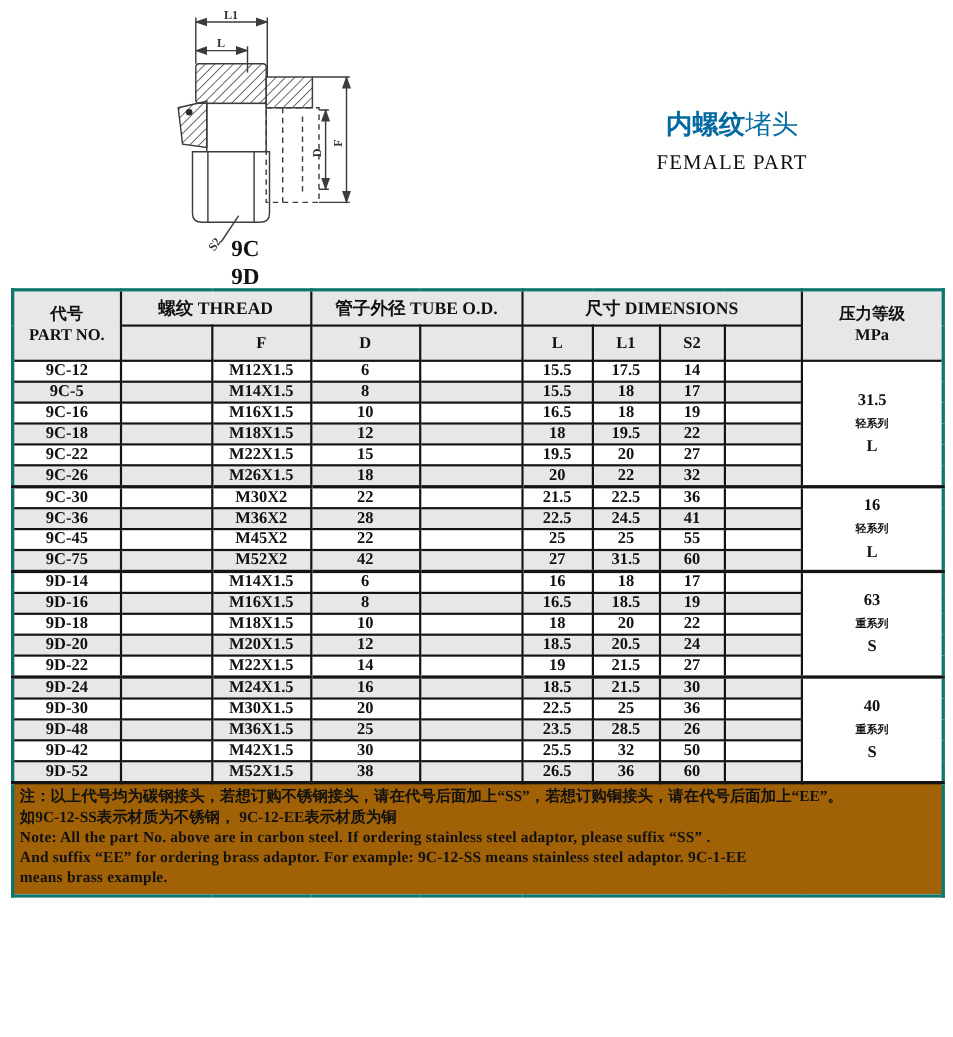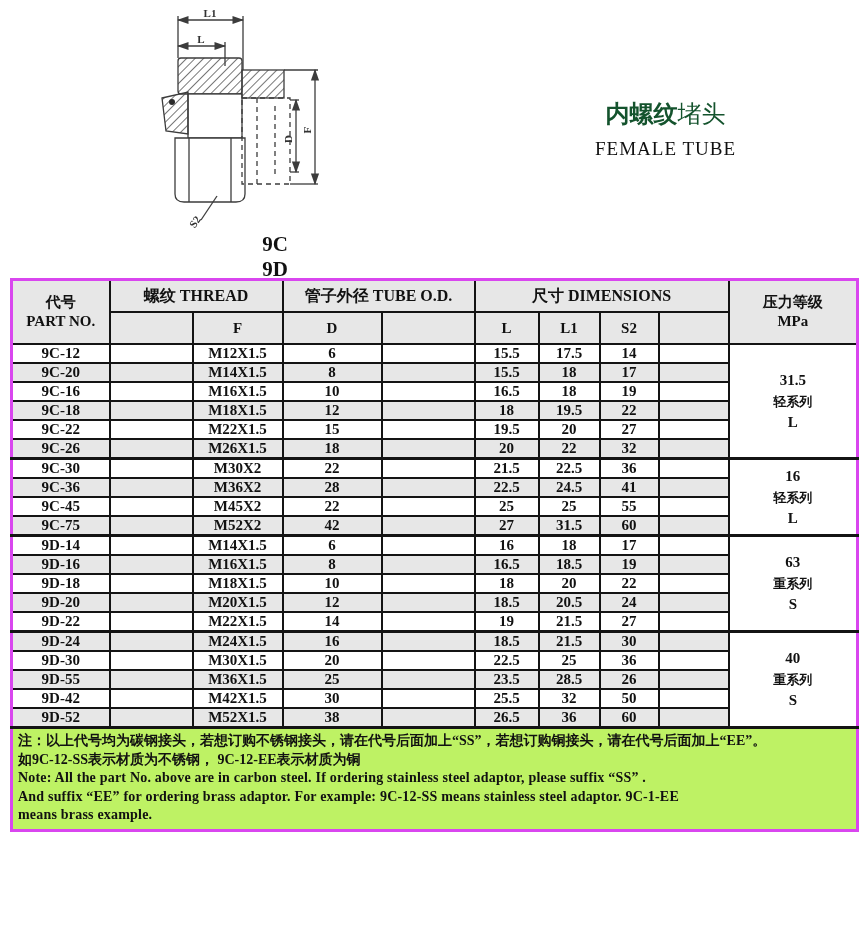--- a/index.html
+++ b/index.html
@@ -3,53 +3,53 @@
 <meta charset="utf-8">
 <style>
   html,body{margin:0;padding:0;}
   body{
     width:866px;height:943px;position:relative;background:#ffffff;
     font-family:"Liberation Serif",serif;color:#141414;overflow:hidden;
   }
   
   .drawing{position:absolute;left:145px;top:6px;width:178px;height:226px;}
   .drawing svg{width:100%;height:100%;}
-  .captions{position:absolute;left:158px;top:232px;width:130px;text-align:right;}
+  .captions{position:absolute;left:158px;top:214px;width:130px;text-align:center;}
   .caption{font-family:"Liberation Serif",serif;font-weight:bold;font-size:21px;line-height:25px;color:#111;}
   
   .titleblock{position:absolute;left:558px;top:99px;width:215px;text-align:center;}
-  .title-zh{font-size:24px;line-height:30px;font-family:"Liberation Sans",sans-serif;color:#14532d;}
+  .title-zh{font-size:24px;line-height:30px;font-family:"Liberation Sans",sans-serif;color:#0369a1;}
   .title-zh .b{font-weight:bold;}
   .title-en{font-size:19px;line-height:24px;margin-top:8px;font-family:"Liberation Serif",serif;color:#111;letter-spacing:1px;}
   .title-en .b{font-weight:normal;}
   
   table.spec{
-    position:absolute;left:10px;top:278px;width:846px;
+    position:absolute;left:10px;top:262px;width:846px;
     border-collapse:collapse;table-layout:fixed;
-    border:3px solid #d946ef;
+    border:3px solid #0f766e;
     font-family:"Liberation Serif",serif;
   }
   table.spec th,table.spec td{
     border:2px solid #141414;padding:0;margin:0;
     text-align:center;vertical-align:middle;
     font-weight:bold;font-size:15px;color:#111;
     overflow:hidden;white-space:nowrap;
   }
   table.spec thead th{background:#e7e7e7;height:30px;font-size:16px;}
   table.spec thead tr.sub th{height:30px;font-size:15px;}
   .hdr2line div{line-height:19px;font-size:15px;}
   table.spec tbody tr{height:14px;}
   table.spec tbody tr.shade td{background:#e7e7e7;}
   table.spec tbody tr.gstart td{border-top-width:3px;}
   table.spec td.pressure{background:#ffffff !important;font-size:15px;}
   table.spec td.pressure div{line-height:21px;}
-  table.spec td.pressure .zh{font-family:"Liberation Sans",sans-serif;font-size:13px;}
+  table.spec td.pressure .zh{font-family:"Liberation Sans",sans-serif;font-size:10px;}
   
   table.spec td.note{
-    border-top-width:3px;background:#bef264;
+    border-top-width:3px;background:#a16207;
     text-align:left;vertical-align:top;white-space:normal;
     padding:3px 5px 4px 5px;height:88px;
   }
   .note-line{font-size:14px;line-height:18.5px;font-weight:bold;color:#111;}
   .note-line.en{letter-spacing:0.2px;}
 </style>
 </head>
 <body>
 
 <div class="drawing">
@@ -109,21 +109,21 @@
     </g>
   </svg>
 </div>
 <div class="captions">
   <div class="caption">9C</div>
   <div class="caption">9D</div>
 </div>
 
 <div class="titleblock">
   <div class="title-zh"><span class="b">内螺纹</span><span>堵头</span></div>
-  <div class="title-en"><span class="b">FEMALE</span><span> TUBE</span></div>
+  <div class="title-en"><span class="b">FEMALE</span><span> PART</span></div>
 </div>
 
 <table class="spec">
   <colgroup>
     <col style="width:98px">
       <col style="width:83px">
       <col style="width:90px">
     <col style="width:99px">
       <col style="width:93px">
       <col style="width:64px">
@@ -168,21 +168,21 @@
         <td>17.5</td>
         <td>14</td>
         <td></td>
         <td class="pressure" rowspan="6">
           <div>31.5</div>
           <div class="zh">轻系列</div>
           <div>L</div>
         </td>
       </tr>
       <tr class="shade">
-        <td>9C-20</td>
+        <td>9C-5</td>
         <td></td>
         <td>M14X1.5</td>
         <td>8</td>
         <td></td>
         <td>15.5</td>
         <td>18</td>
         <td>17</td>
         <td></td>
       </tr>
       <tr>
@@ -359,21 +359,21 @@
         <td></td>
         <td>M30X1.5</td>
         <td>20</td>
         <td></td>
         <td>22.5</td>
         <td>25</td>
         <td>36</td>
         <td></td>
       </tr>
       <tr class="shade">
-        <td>9D-55</td>
+        <td>9D-48</td>
         <td></td>
         <td>M36X1.5</td>
         <td>25</td>
         <td></td>
         <td>23.5</td>
         <td>28.5</td>
         <td>26</td>
         <td></td>
       </tr>
       <tr>

